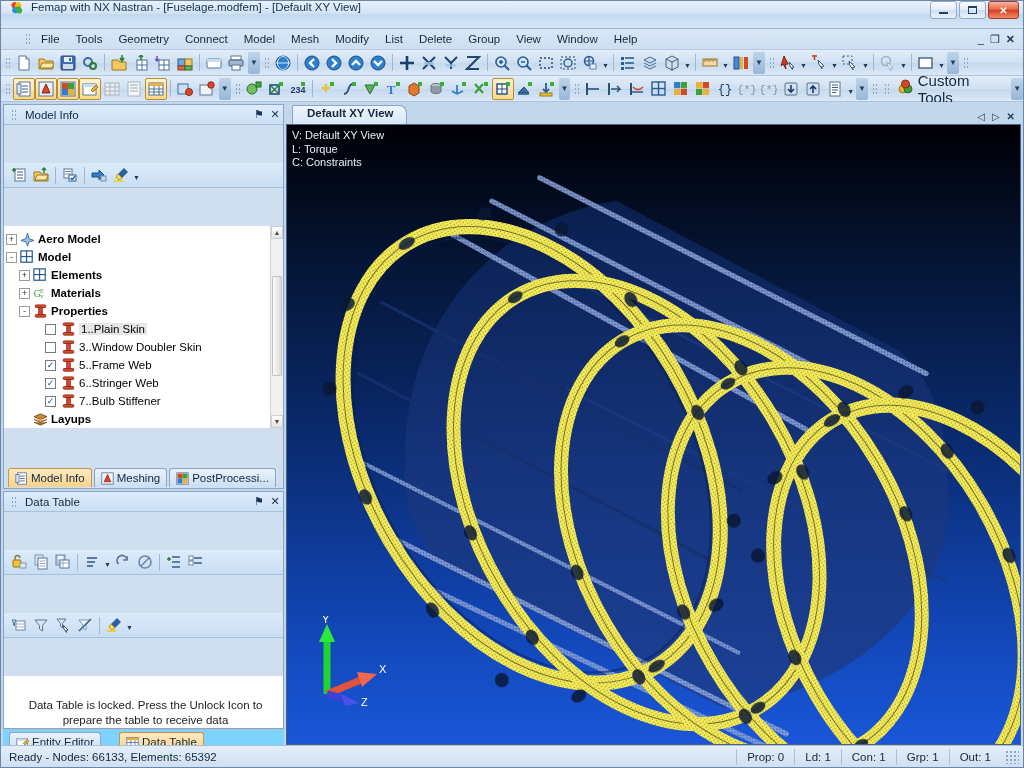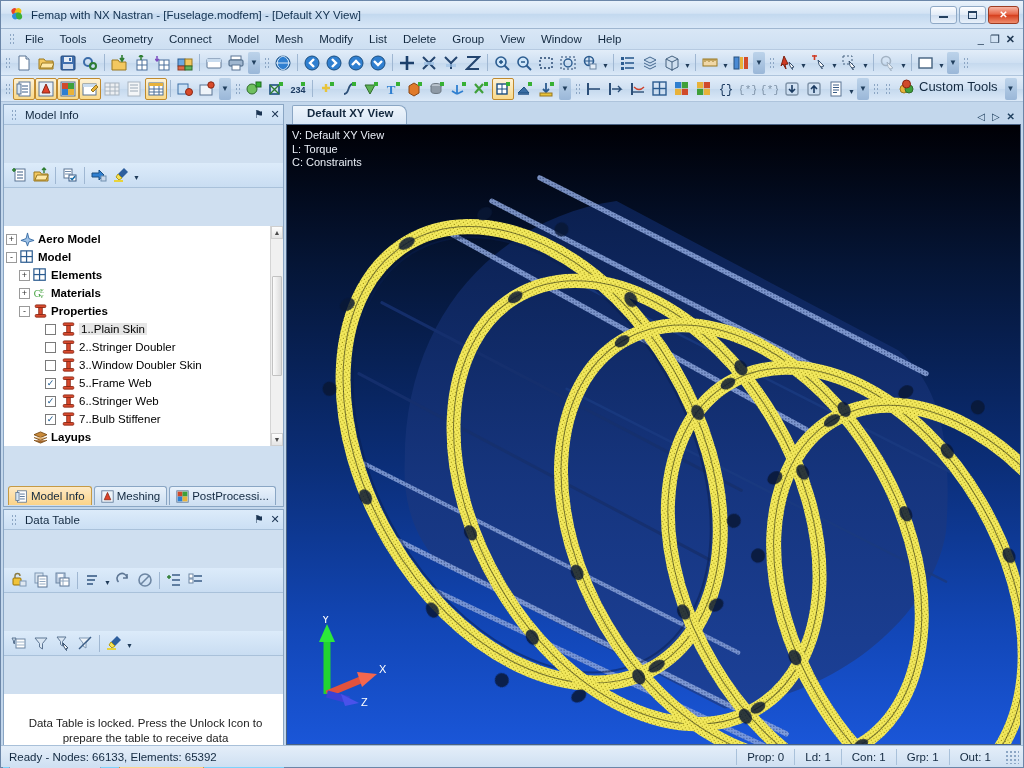--- a/index.html
+++ b/index.html
@@ -13,21 +13,21 @@
     position: relative; width: 1024px; height: 768px;
     background: linear-gradient(180deg,#dceaf7 0%, #c2d8ee 40%, #b3cde6 100%);
     border: 1px solid #6b86a8;
     display: flex; flex-direction: column;
   }
 
   
   .titlebar {
     height: 28px; flex: 0 0 28px;
     background: linear-gradient(180deg,#e9f2fb 0%, #d3e3f4 45%, #c3d9ef 50%, #d8e7f7 100%);
-    display: flex; align-items: center; padding: 0 4px 0 8px;
+    display: flex; align-items: flex-start; padding: 0 4px 0 8px;
     border-bottom: 1px solid #9fb6d0;
   }
   .app-icon {
     width: 16px; height: 16px; margin-right: 6px; position: relative; flex: 0 0 16px;
   }
   .title-text {
     font-size: 11.5px; color: #13314f; white-space: nowrap; flex: 1 1 auto;
   }
   .win-btns { display: flex; gap: 2px; }
   .win-btn {
@@ -40,21 +40,21 @@
     background: linear-gradient(180deg,#f6b6a4 0%, #e8684a 45%, #d6401f 52%, #ef8d6e 100%);
     border-color: #9d3c22; color: #fff; font-weight: bold; width: 31px;
   }
   .glyph-min { width: 9px; height: 3px; border-bottom: 2px solid #24405f; margin-top:4px;}
   .glyph-max { width: 9px; height: 8px; border: 1px solid #24405f; border-top-width: 2px; }
 
   
   .menubar {
     height: 21px; flex: 0 0 21px; display: flex; align-items: center;
     background: linear-gradient(180deg,#d9e7f6 0%, #cddff2 100%);
-    padding-left: 4px; border-bottom: 1px solid #b6cae1;
+    padding-left: 20px; border-bottom: 1px solid #b6cae1;
   }
   .grip { width: 6px; height: 14px; flex:0 0 6px; margin: 0 3px;
     background-image: radial-gradient(circle, #8ca6c4 1px, transparent 1px);
     background-size: 3px 4px; background-position: 1px 1px; }
   .menu-item {
     padding: 2px 8px; font-size: 11.5px; color: #12283f; cursor: default; white-space: nowrap;
   }
   .mdi-btns { margin-left: auto; display:flex; gap:6px; padding-right: 8px; color:#1d3550; font-size: 11px; align-items:center;}
 
   
@@ -70,21 +70,21 @@
     display: flex; align-items: center; justify-content: center; position: relative;
   }
   .tbtn.active { border-color:#c08a2e; background:linear-gradient(180deg,#fdf2d6,#f9d98a); }
   .tb-overflow {
     width: 12px; height: 22px; background: linear-gradient(180deg,#bcd3ea,#9ab7d8);
     display:flex; align-items:center; justify-content:center; color:#22405f; font-size:8px;
     border-radius:2px; margin-left:1px;
   }
   .tb-caret { width: 9px; height:22px; display:flex;align-items:flex-end;justify-content:center;
     font-size:7px; color:#203c5a; padding-bottom:5px;}
-  .custom-tools { display:flex; align-items:flex-start; gap:4px; padding:0 6px; font-size:13px; color:#12283f; }
+  .custom-tools { display:flex; align-items:center; gap:4px; padding:0 6px; font-size:15px; color:#12283f; }
 
   
   .main { flex: 1 1 auto; display: flex; min-height: 0; background:#c3d7ec; padding: 2px 2px 0 2px; gap:2px;}
 
   
   .left-dock { width: 281px; flex: 0 0 281px; display: flex; flex-direction: column; gap: 0px; }
 
   .pane { display:flex; flex-direction: column; background:#cfdff0; border:1px solid #8aa6c4;gap:38px; }
   .pane-title {
     height: 20px; flex:0 0 20px; display:flex; align-items:center;
@@ -853,34 +853,20 @@
                 <span class="nolead"></span>
                 <span class="cb"></span>
                 <span class="ticon">
                   <svg width="13" height="14" viewBox="0 0 14 16">
                     <rect x="1" y="1" width="12" height="3" rx="1" fill="#d94a2e" stroke="#8a2714"></rect>
                     <rect x="5" y="4" width="4" height="8" fill="#d94a2e" stroke="#8a2714"></rect>
                     <rect x="1" y="12" width="12" height="3" rx="1" fill="#d94a2e" stroke="#8a2714"></rect>
                   </svg>
                 </span>
                 <span class="lbl  sel">1..Plain Skin</span>
-              </div>
-              <div class="tnode">
-                <span class="nolead"></span>
-                <span class="nolead"></span>
-                <span class="nolead"></span>
-                <span class="cb"></span>
-                <span class="ticon">
-                  <svg width="13" height="14" viewBox="0 0 14 16">
-                    <rect x="1" y="1" width="12" height="3" rx="1" fill="#d94a2e" stroke="#8a2714"></rect>
-                    <rect x="5" y="4" width="4" height="8" fill="#d94a2e" stroke="#8a2714"></rect>
-                    <rect x="1" y="12" width="12" height="3" rx="1" fill="#d94a2e" stroke="#8a2714"></rect>
-                  </svg>
-                </span>
-                <span class="lbl  ">2..Stringer Doubler</span>
               </div>
               <div class="tnode">
                 <span class="nolead"></span>
                 <span class="nolead"></span>
                 <span class="nolead"></span>
                 <span class="cb"></span>
                 <span class="ticon">
                   <svg width="13" height="14" viewBox="0 0 14 16">
                     <rect x="1" y="1" width="12" height="3" rx="1" fill="#d94a2e" stroke="#8a2714"></rect>
                     <rect x="5" y="4" width="4" height="8" fill="#d94a2e" stroke="#8a2714"></rect>

